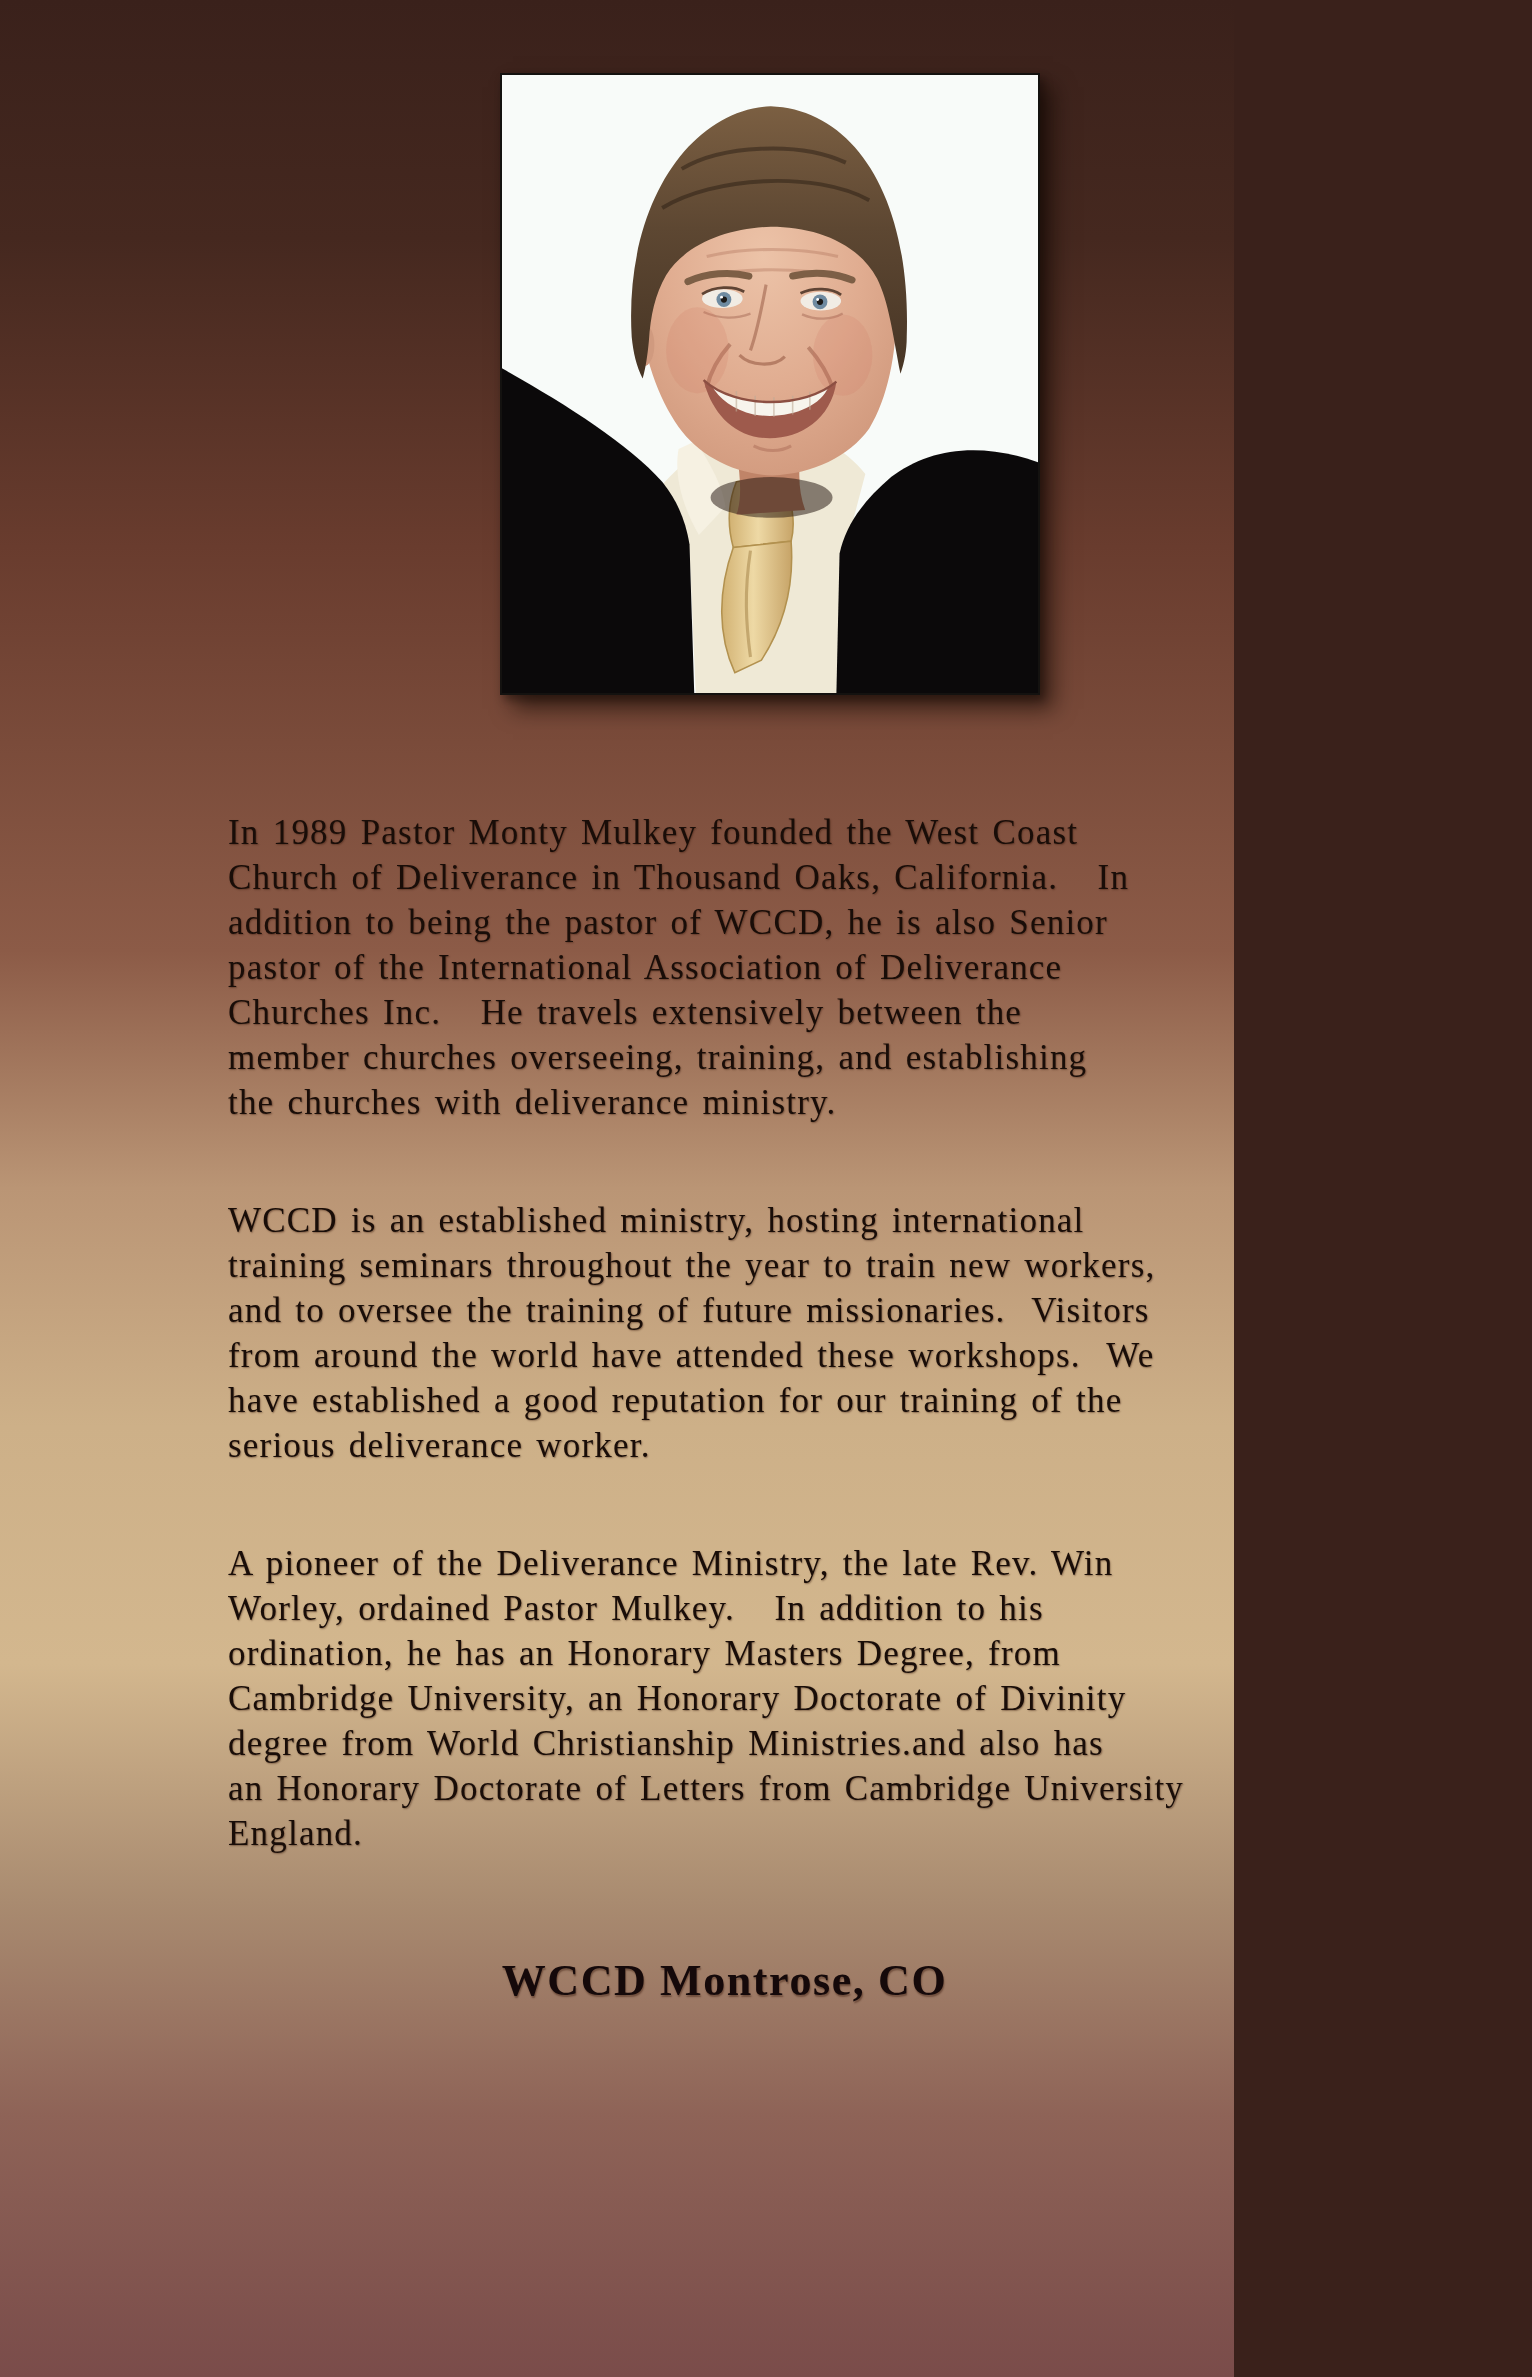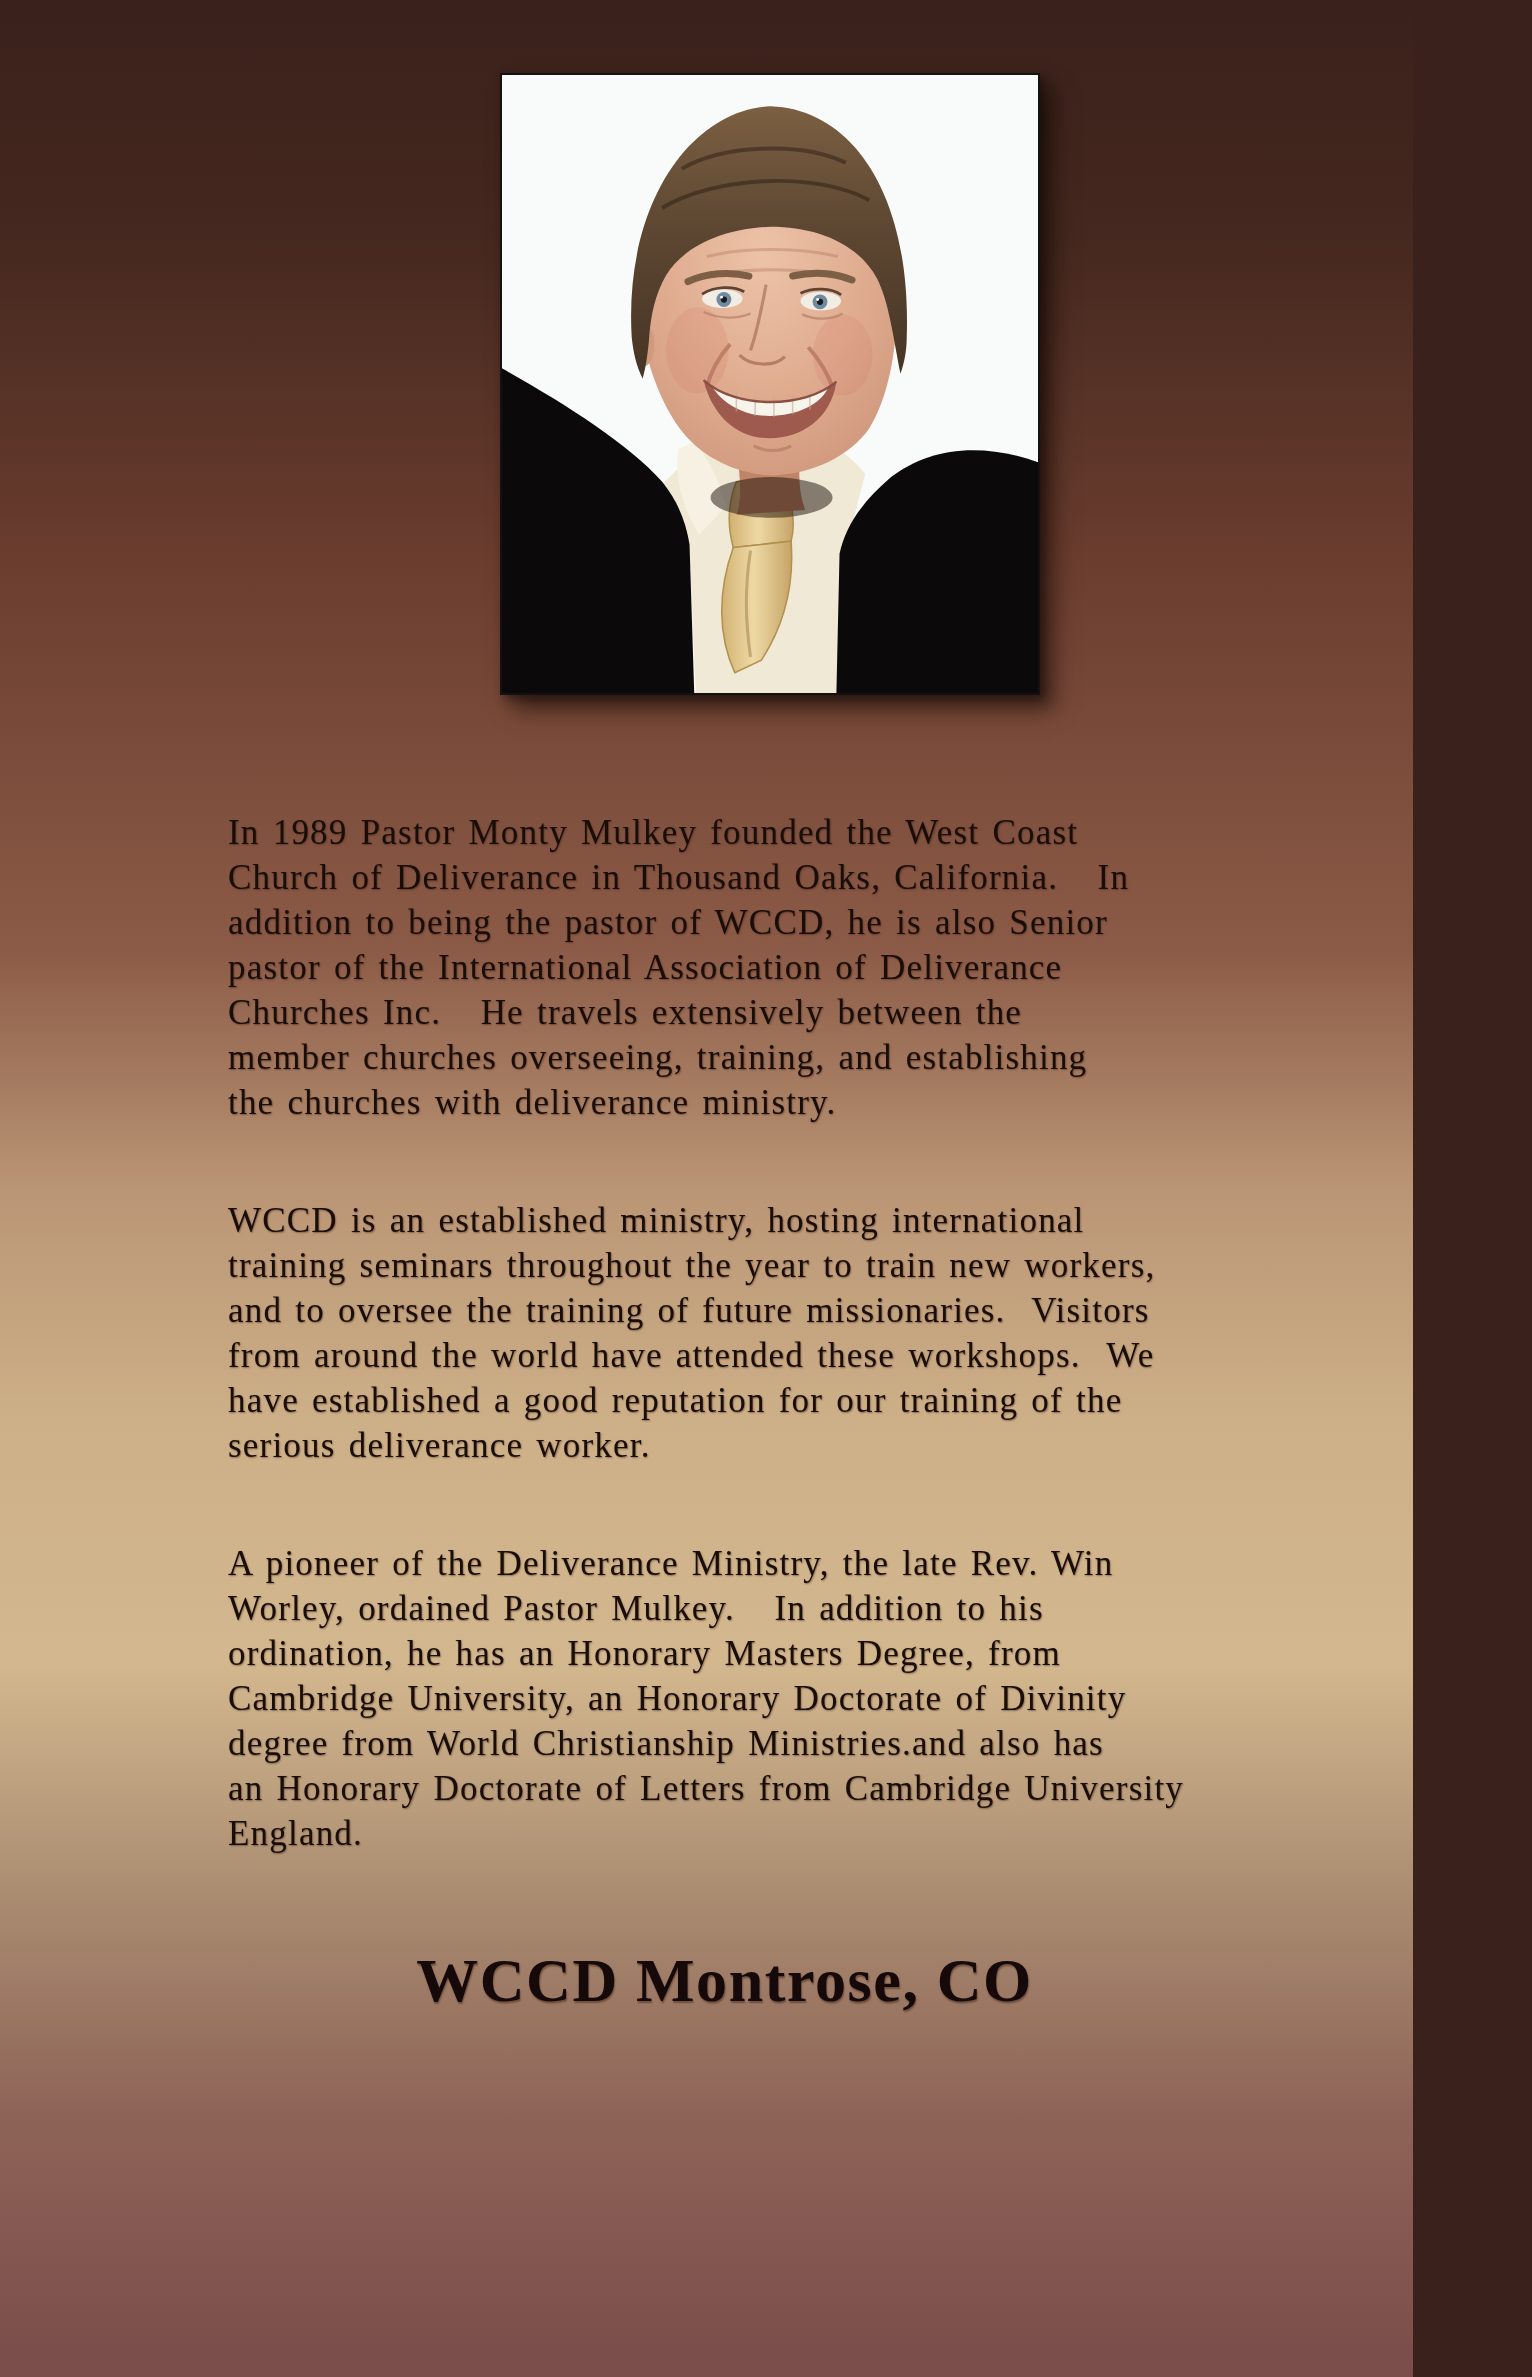--- a/index.html
+++ b/index.html
@@ -2,21 +2,21 @@
 <html style="font-size:12.6px"><head>
 <meta charset="utf-8">
 <style>
   html, body {
     margin: 0;
     padding: 0;
     background: #3a211b;
   }
   .page {
     position: relative;
-    width: 1413px;
+    width: 1234px;
     height: 2377px;
     overflow: hidden;
     font-family: "Liberation Serif", "DejaVu Serif", serif;
     background: linear-gradient(180deg,
       #3a211b 0%,
       #45281f 10%,
       #693c2e 23%,
       #8c5b47 40%,
       #ba9575 50%,
       #cdb088 60%,
@@ -49,21 +49,21 @@
     line-height: 45px;
     letter-spacing: 1.2px;
     word-spacing: 3.2px;
     white-space: pre-wrap;
     text-shadow: 0.8px 0.8px 1.6px rgba(55, 25, 10, 0.45);
   }
   .footer-title {
     margin: 95px 0 0 0;
     width: 993px;
     text-align: center;
-    font-size: 62px;
+    font-size: 44px;
     line-height: 59px;
     font-weight: bold;
     letter-spacing: 1.6px;
     color: #15090a;
     text-shadow: 0.8px 1.6px 1.6px rgba(55, 25, 10, 0.45);
   }
 </style>
 </head>
 <body>
 

